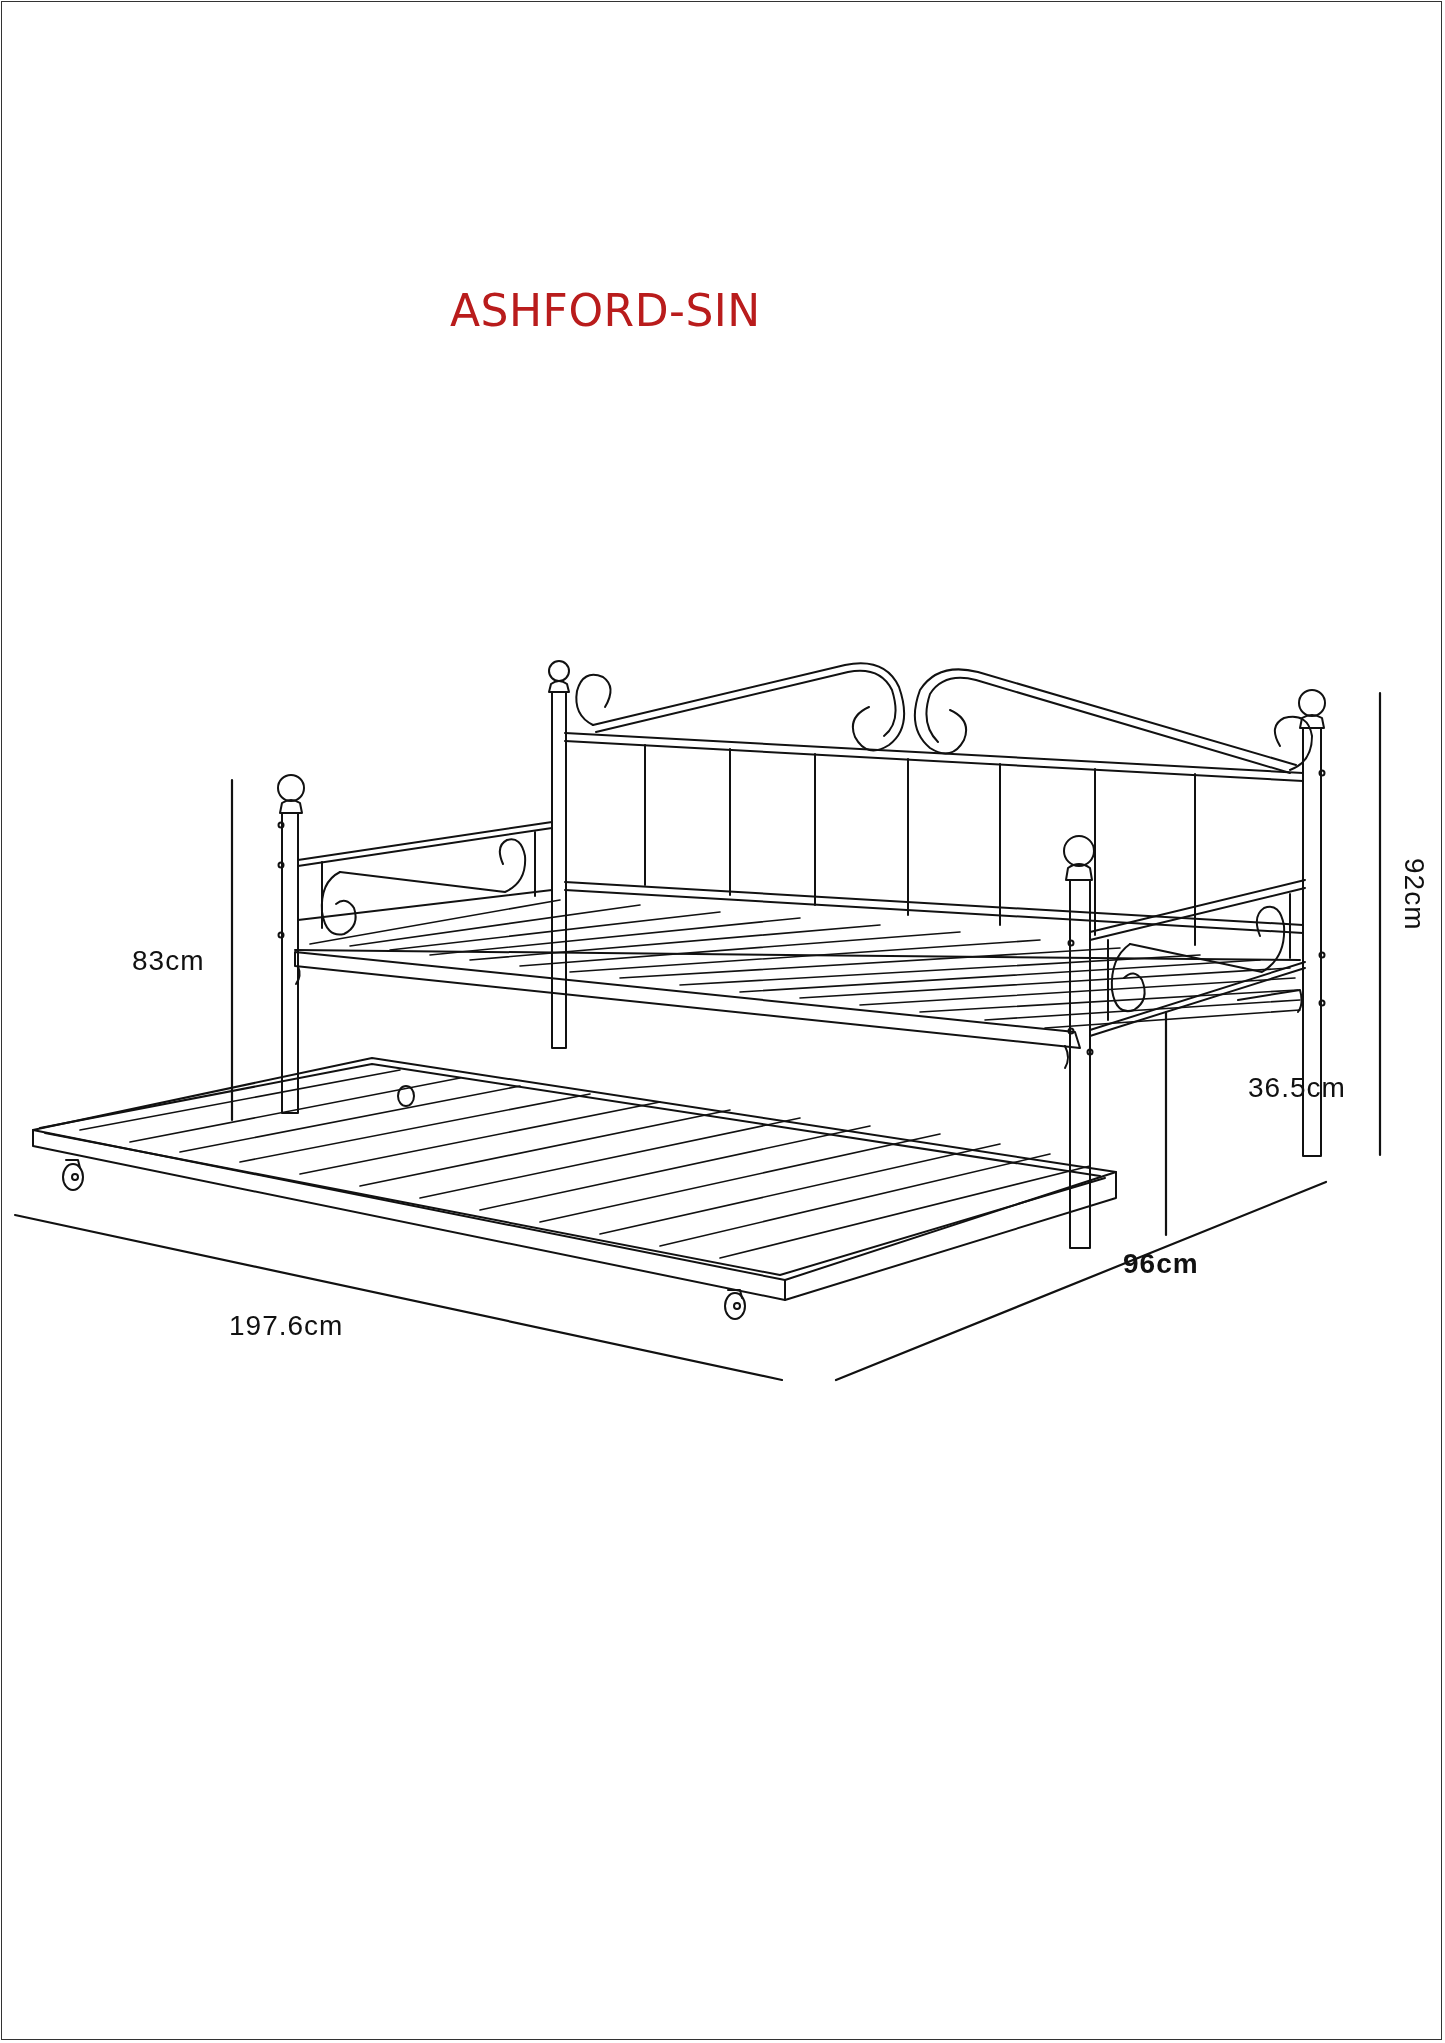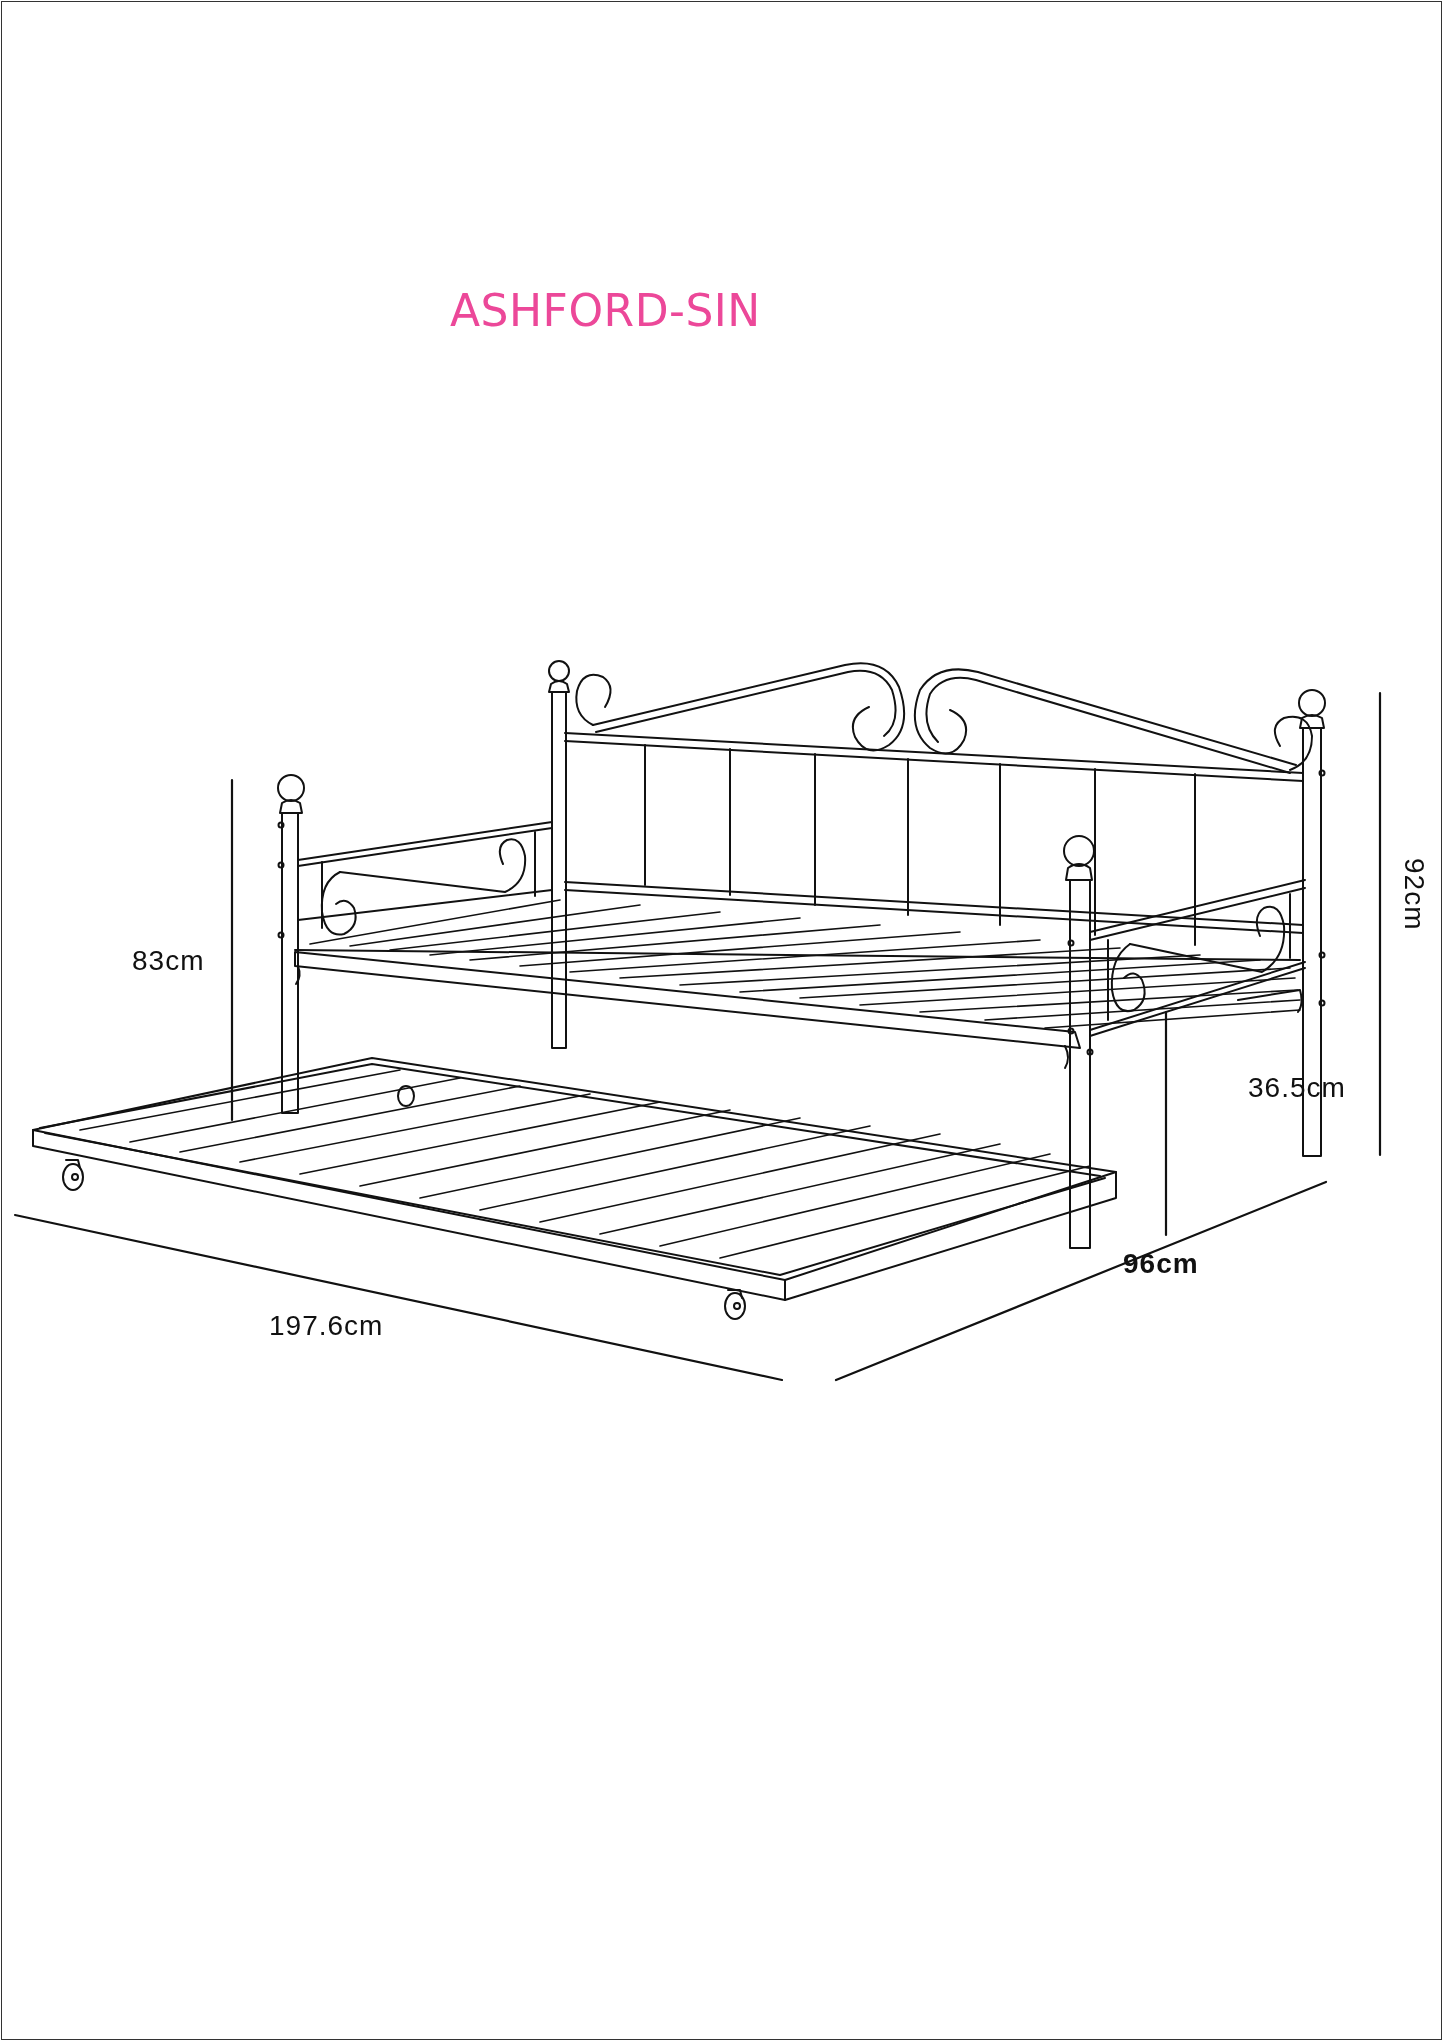--- a/index.html
+++ b/index.html
@@ -1,22 +1,22 @@
 <!DOCTYPE html>
 <html><head>
 <meta charset="utf-8">
 <style>
   html, body { margin: 0; padding: 0; background: #ffffff; }
   body { width: 1445px; height: 2043px; position: relative; overflow: hidden; font-family: "DejaVu Sans", sans-serif; }
   .frame { position: absolute; left: 1px; top: 1px; width: 1441px; height: 2039px; border: 1px solid #333; box-sizing: border-box; }
-  .title { position: absolute; left: 450px; top: 285px; font-size: 44px; color: #ec4899; letter-spacing: 0.5px; }
+  .title { position: absolute; left: 450px; top: 285px; font-size: 44px; color: #b91c1c; letter-spacing: 0.5px; }
   .dim { position: absolute; font-family: "Liberation Sans", sans-serif; font-size: 28px; color: #111; letter-spacing: 1px; }
   .dim-83 { left: 132px; top: 945px; }
   .dim-365 { left: 1248px; top: 1072px; }
-  .dim-1976 { left: 229px; top: 1310px; margin-left: 40px; }
+  .dim-1976 { left: 229px; top: 1310px; }
   .dim-96 { left: 1123px; top: 1248px; font-weight: bold; }
   .dim-92 { left: 1392px; top: 895px; transform: rotate(90deg); transform-origin: left top; left: 1430px; top: 858px; }
   svg.drawing { position: absolute; left: 0; top: 0; }
 </style>
 </head>
 <body>
 
 <div class="frame"></div>
 
 <div class="title">ASHFORD-SIN</div>

